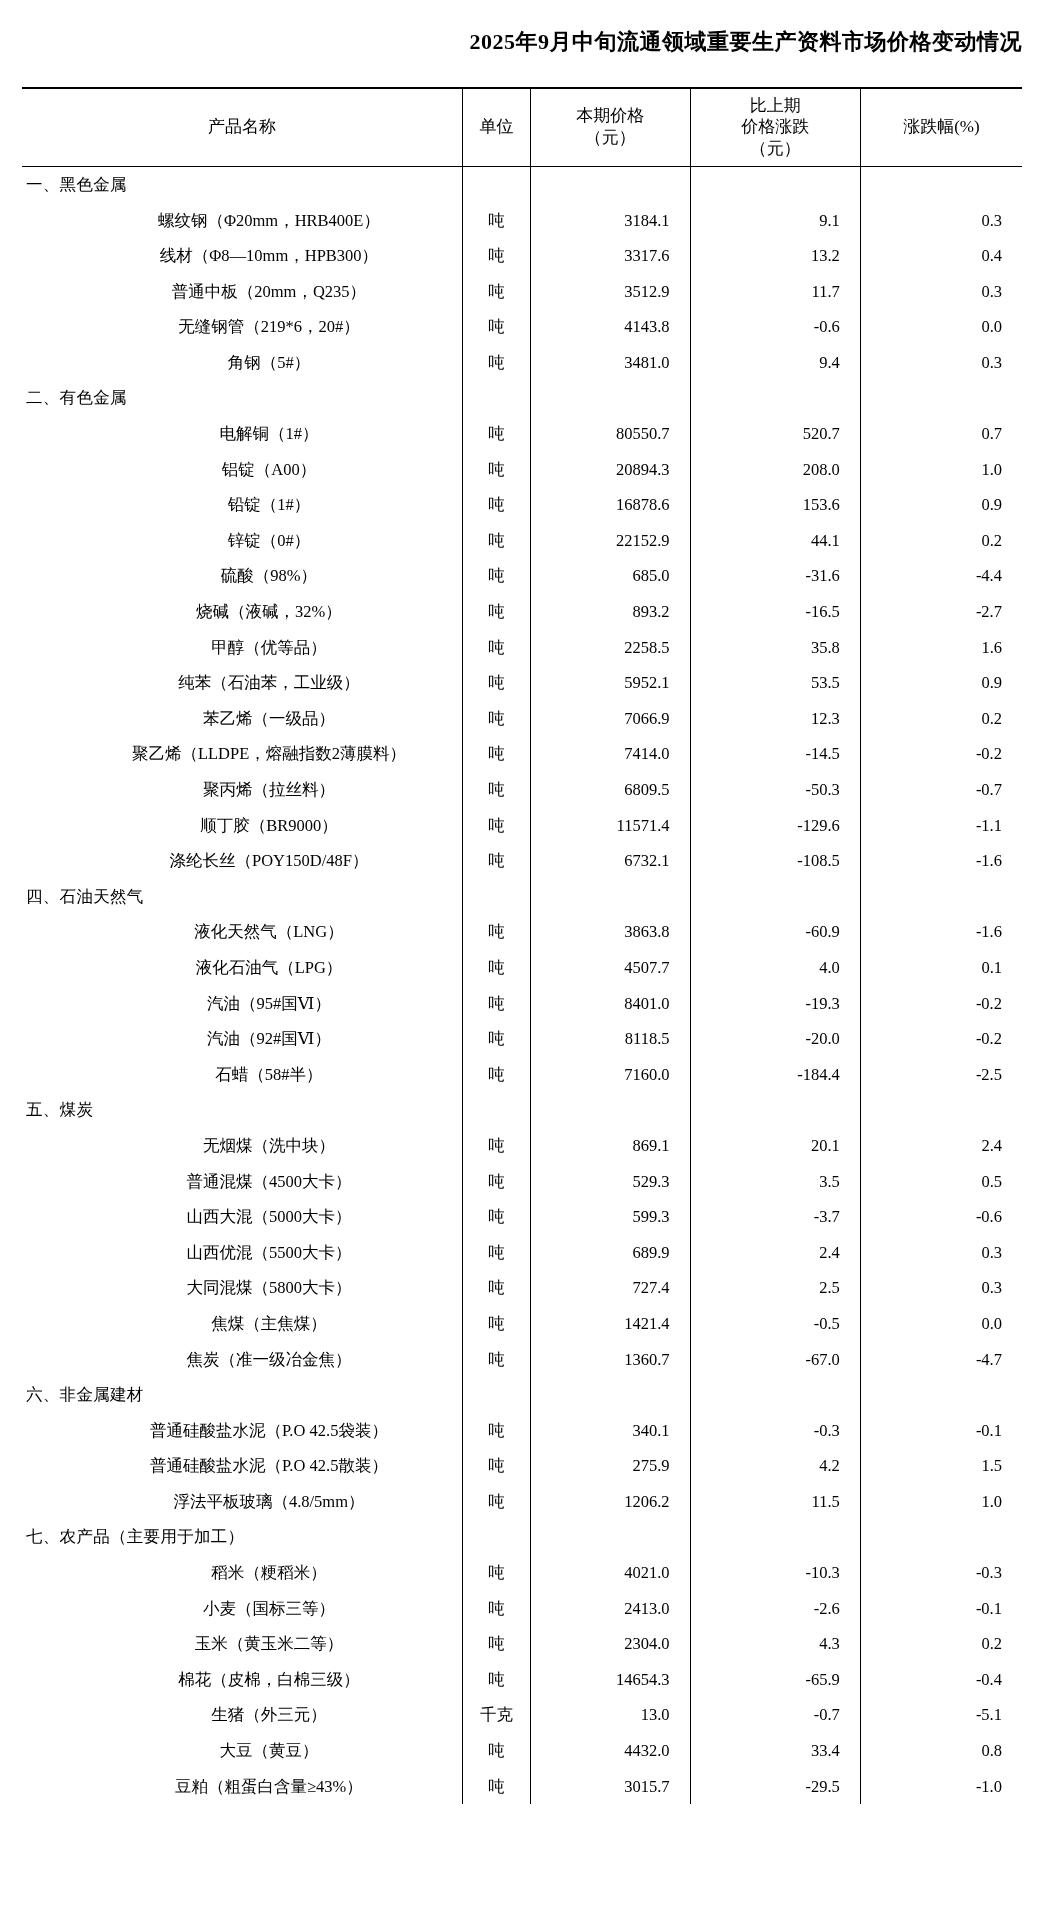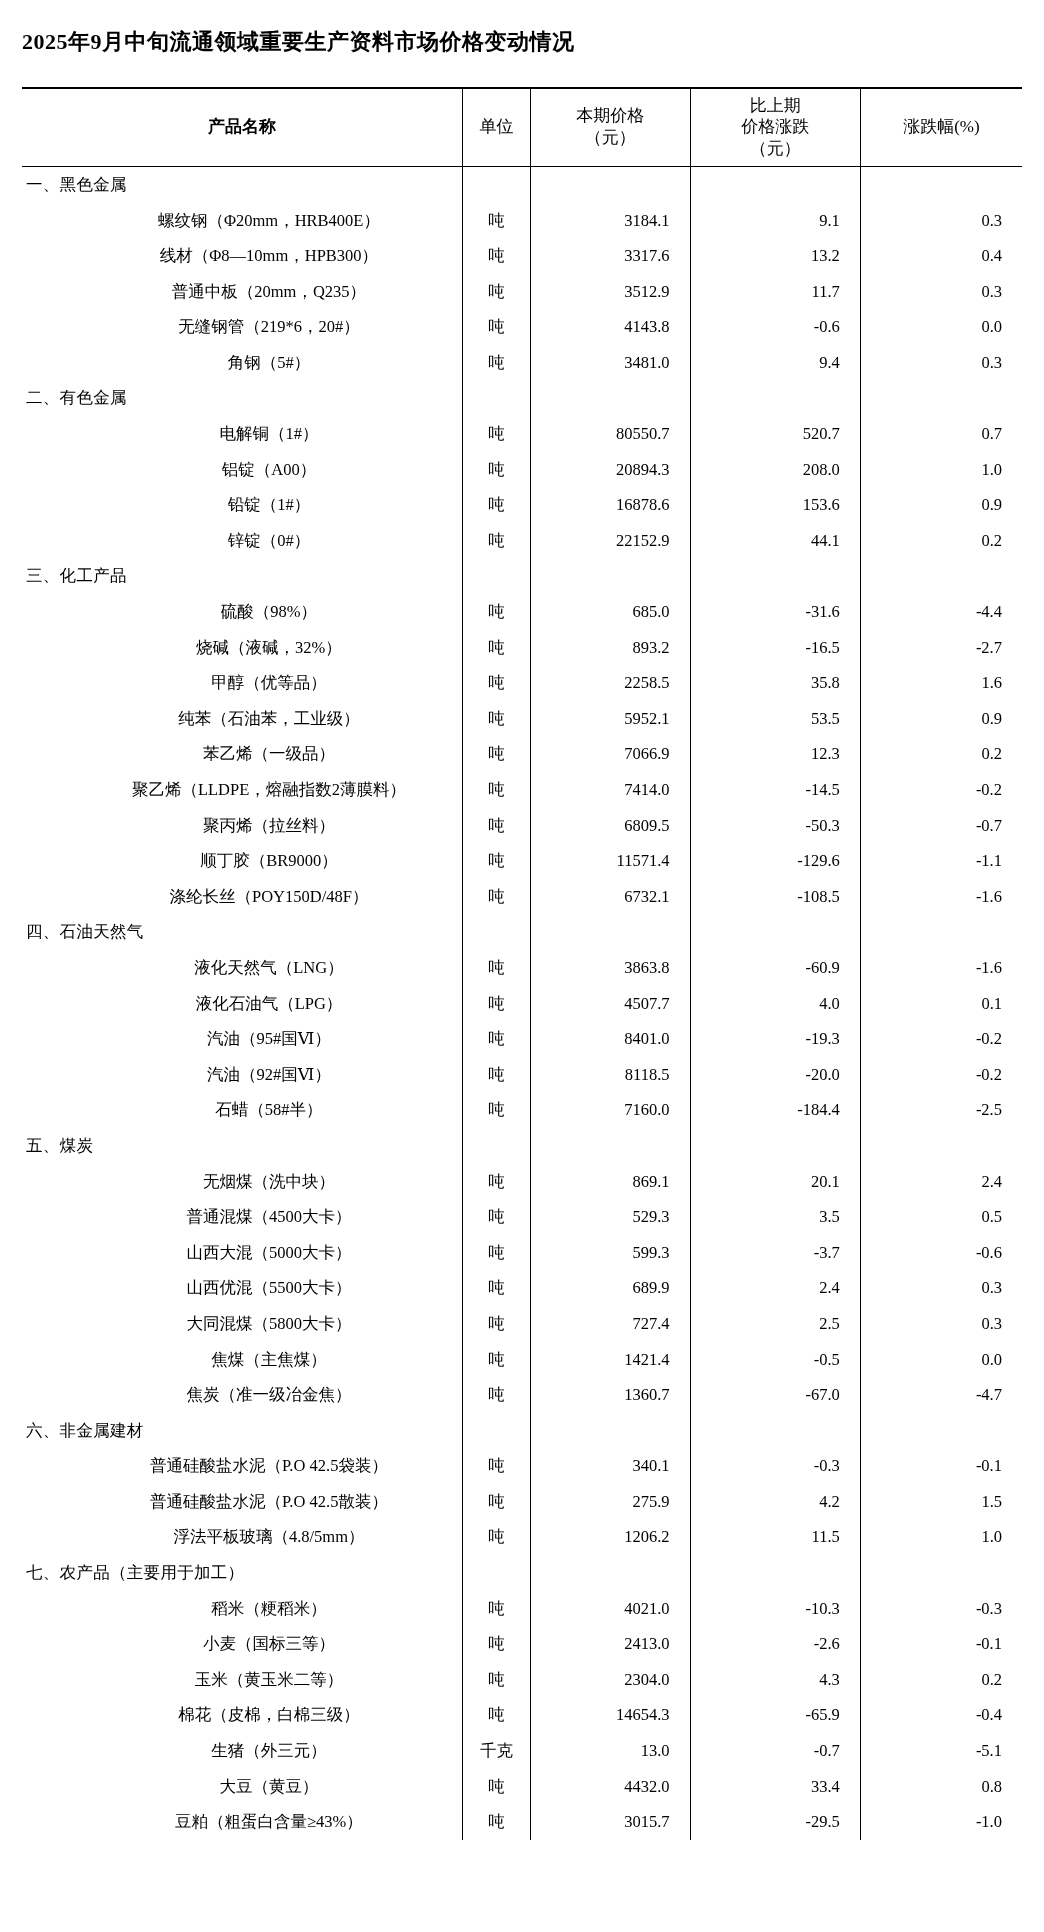--- a/index.html
+++ b/index.html
@@ -15,21 +15,21 @@
     overflow: hidden;
   }
   .page {
     width: 1044px;
     height: 1932px;
     position: relative;
     box-sizing: border-box;
     padding: 0 22px;
   }
   .doc-title {
-    text-align: left;
+    text-align: right;
     font-size: 22px;
     font-weight: bold;
     letter-spacing: 0.5px;
     padding-top: 28px;
     padding-bottom: 30px;
     line-height: 1.3;
   }
   table.price-table {
     width: 1000px;
     border-collapse: collapse;
@@ -44,21 +44,21 @@
 
   thead th {
     font-weight: normal;
     font-size: 17px;
     vertical-align: middle;
     line-height: 1.28;
     padding: 6px 8px;
     border-left: 1px solid #000;
     text-align: center;
   }
-  thead th.first { border-left: none; font-weight: bold; }
+  thead th.first { border-left: none; }
   thead tr.head-row {
     border-top: 2.5px solid #000;
     border-bottom: 1px solid #000;
   }
   thead th { height: 64px; }
 
   tbody td {
     padding: 2px 8px;
     border-left: 1px solid #000;
     line-height: 1.18;
@@ -185,27 +185,20 @@
           <td class="num">153.6</td>
           <td class="num">0.9</td>
         </tr>
         <tr class="item">
           <td class="name">锌锭（0#）</td>
           <td class="unit">吨</td>
           <td class="num">22152.9</td>
           <td class="num">44.1</td>
           <td class="num">0.2</td>
         </tr>
-        <tr class="section">
-          <td class="name">三、化工产品</td>
-          <td class="unit"></td>
-          <td class="num"></td>
-          <td class="num"></td>
-          <td class="num"></td>
-        </tr>
         <tr class="item">
           <td class="name">硫酸（98%）</td>
           <td class="unit">吨</td>
           <td class="num">685.0</td>
           <td class="num">-31.6</td>
           <td class="num">-4.4</td>
         </tr>
         <tr class="item">
           <td class="name">烧碱（液碱，32%）</td>
           <td class="unit">吨</td>

